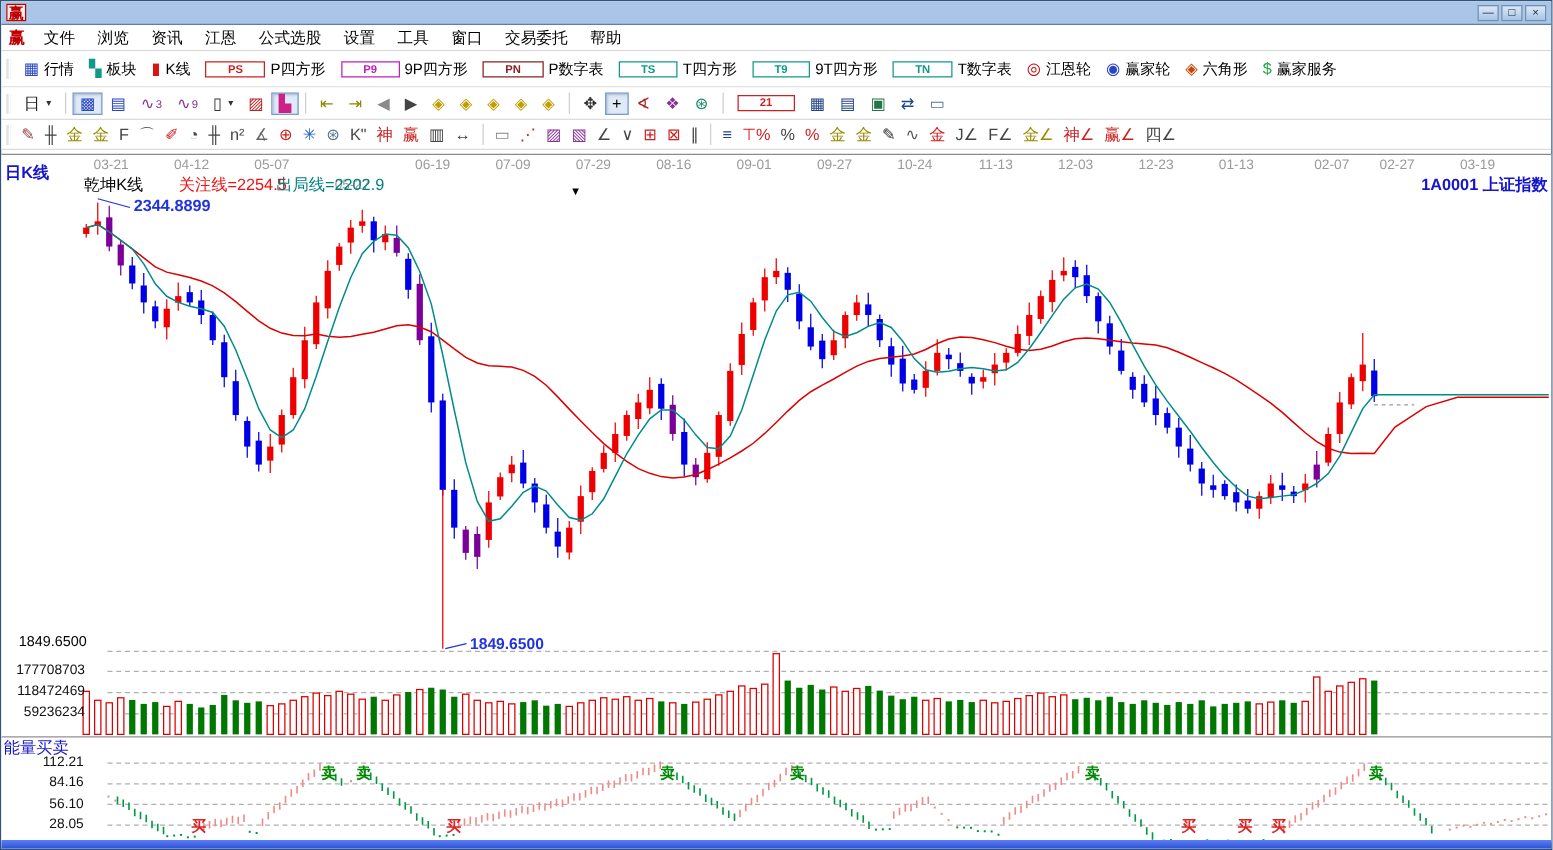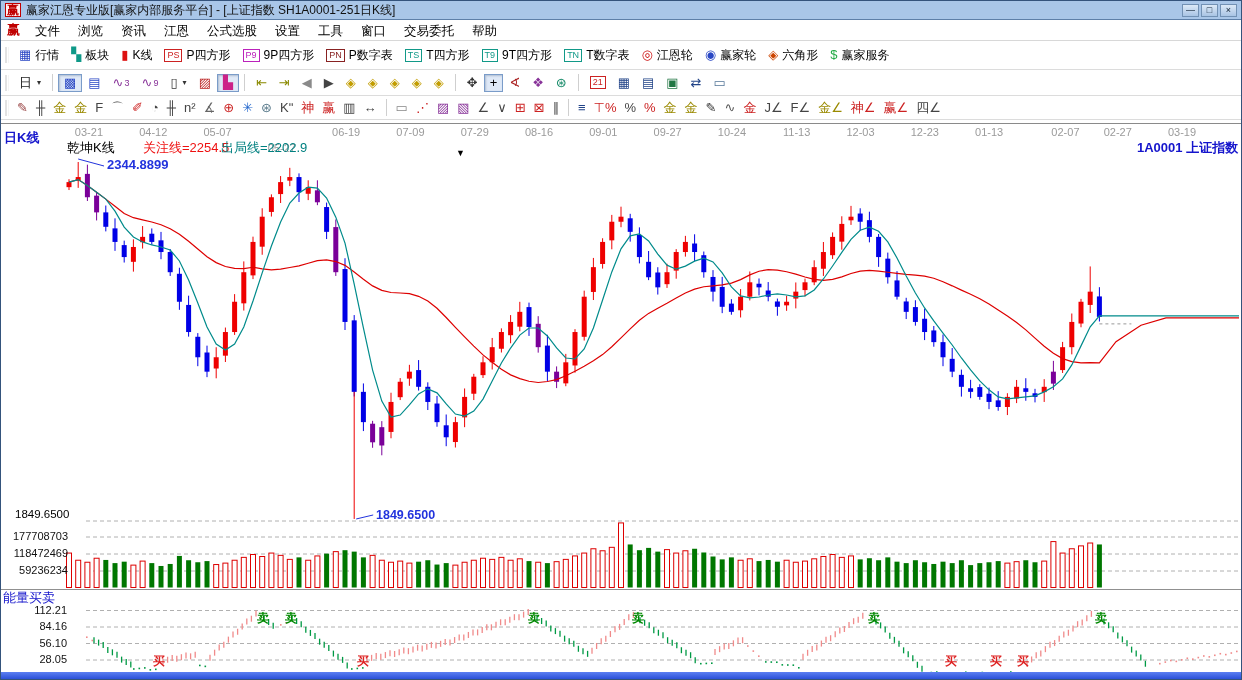--- a/index.html
+++ b/index.html
@@ -27,21 +27,21 @@
   
   .toolbar { background:#fff; border-bottom:1px solid #dcdcdc; display:flex; align-items:center; padding:0 2px; }
   .t1 { height:29px; } .t2 { height:26px; } .t3 { height:24px; }
   .grip { width:4px; height:16px; border-left:2px solid #e2e2e2; border-right:1px solid #f4f4f4; margin:0 4px 0 2px; }
   .sep { width:1px; height:17px; background:#cfcfcf; margin:0 5px; }
   .tbtn { display:inline-flex; align-items:center; gap:4px; padding:1px 5px; font-size:12px;
     border:1px solid transparent; background:transparent; cursor:default; white-space:nowrap; }
   .tbtn .ico { font-size:13px; line-height:14px; }
   .tbtn .sub { font-size:9px; margin-left:-3px; }
   .tbtn .arrow { font-size:8px; color:#333; margin-left:1px; }
-  .tbtn .badge { font-size:9px; font-weight:normal; line-height:11px; padding:0 2px; border:1px solid; background:#fff; }
+  .tbtn .badge { font-size:9px; font-weight:bold; line-height:11px; padding:0 17px; border:1px solid; background:#fff; }
   .tbtn .lbl { font-size:12px; color:#000; }
   .tbtn.pressed { border:1px solid #7a9cc9; background:#dfe9f7; box-shadow:inset 1px 1px 2px rgba(30,60,100,.25); }
   .t3 .tbtn { padding:1px 3px; }
   
   .chart-region { position:absolute; left:0; top:122px; width:1242px; height:551px; background:#fff; border-top:1px solid #8a8a8a; }
   .chart-svg { position:absolute; left:0; top:0; }
   .abslabel { position:absolute; white-space:nowrap; }
   .lbl-blue { color:#1515cc; }
   .lbl-date { color:#9a9a9a; font-size:11px; width:44px; text-align:right; top:2px; }
   .lbl-scale { color:#111; font-size:11px; text-align:right; width:67px; left:0; }
@@ -51,21 +51,20 @@
   .statusbar { position:absolute; left:0; bottom:0; width:1242px; height:7px;
     background:linear-gradient(to bottom,#5b7ff2,#2b50d8); }
 </style>
 </head>
 <body>
 
 <div class="app">
 
   <div class="titlebar">
     <span class="title-logo">赢</span>
-    <span class="title-text">赢家江恩专业版[赢家内部服务平台] - [上证指数  SH1A0001-251日K线]</span>
     <span class="win-controls">
       <span class="win-btn">—</span>
       <span class="win-btn">□</span>
       <span class="win-btn">×</span>
     </span>
   </div>
 
   <div class="menubar">
     <span class="menu-logo">赢</span>
     <span id="menu-items"><span class="menu-item">文件</span><span class="menu-item">浏览</span><span class="menu-item">资讯</span><span class="menu-item">江恩</span><span class="menu-item">公式选股</span><span class="menu-item">设置</span><span class="menu-item">工具</span><span class="menu-item">窗口</span><span class="menu-item">交易委托</span><span class="menu-item">帮助</span></span>

